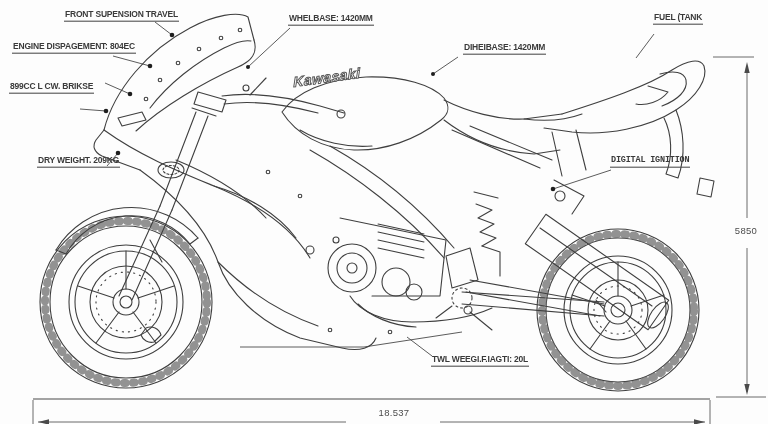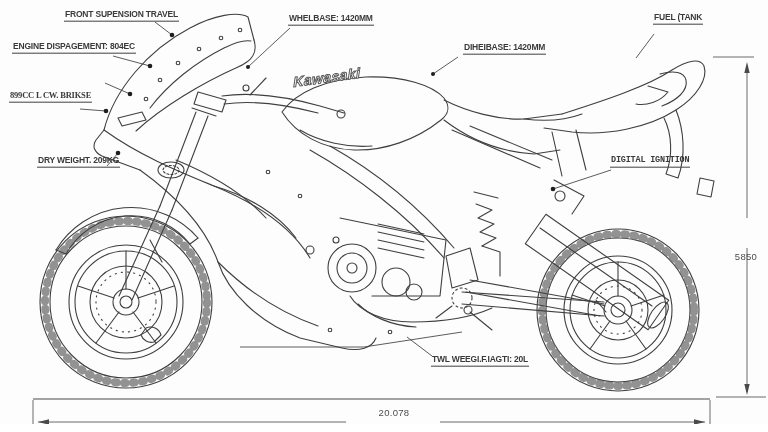--- a/index.html
+++ b/index.html
@@ -22,30 +22,30 @@
     position:absolute;left:293px;top:74px;width:96px;
     font-size:14px;font-weight:700;font-style:italic;letter-spacing:0.5px;
     color:#ffffff;-webkit-text-stroke:1px #5a5a5a;
     text-shadow:0 0 0.5px #777;
     transform:rotate(-8deg) skewX(-6deg);transform-origin:left top;
   }
   
   .c0{left:64px;top:9px;}
   .c1{left:12px;top:41px;}
   .c2{left:10px;top:68px;}
-  .c3{left:9px;top:90px;font-family:Liberation Serif, serif;}
+  .c3{left:9px;top:81px;}
   .c4{left:37px;top:155px;}
   .c5{left:288px;top:13px;}
   .c6{left:457px;top:42px;margin-left:6px;}
   .c7{left:653px;top:12px;}
   .c8{left:610px;top:155px;font-family:Liberation Mono, monospace;}
   .c9{left:262px;top:351px;}
   .c10{left:431px;top:354px;}
   .dim-length{left:368px;top:407px;width:52px;}
-  .dim-height{left:727px;top:225px;width:38px;margin-top:26px;}
+  .dim-height{left:727px;top:225px;width:38px;}
 </style>
 </head>
 <body>
 
 <div id="stage">
 
   <svg id="artwork" width="768" height="432" viewBox="0 0 768 432">
 
     <g stroke="#4a4a4a" stroke-width="1.2" fill="none">
       <path d="M33,399 H710"></path>
@@ -248,17 +248,17 @@
   <div class="callout c0">FRONT SUPENSION TRAVEL</div>
   <div class="callout c1">ENGINE DISPAGEMENT: 804EC</div>
   <div class="callout c3">899CC L CW. BRIKSE</div>
   <div class="callout c4">DRY WEIGHT. 209KG</div>
   <div class="callout c5">WHELBASE: 1420MM</div>
   <div class="callout c6">DIHEIBASE: 1420MM</div>
   <div class="callout c7">FUEL (TANK</div>
   <div class="callout c8">DIGITAL IGNITION</div>
   <div class="callout c10">TWL WEEGI.F.IAGTI: 20L</div>
 
-  <div class="dim-text dim-length">20.078</div>
+  <div class="dim-text dim-length">18.537</div>
   <div class="dim-text dim-height">5850</div>
 
   <div class="brand-logo">Kawasaki</div>
 </div>
 
 </body></html>

